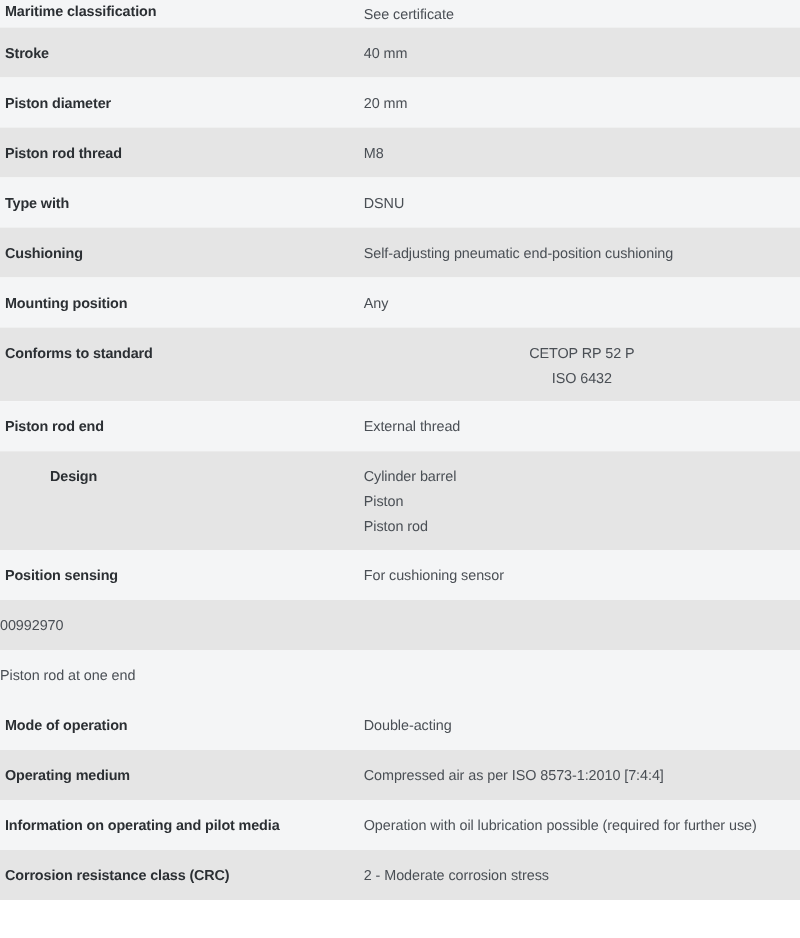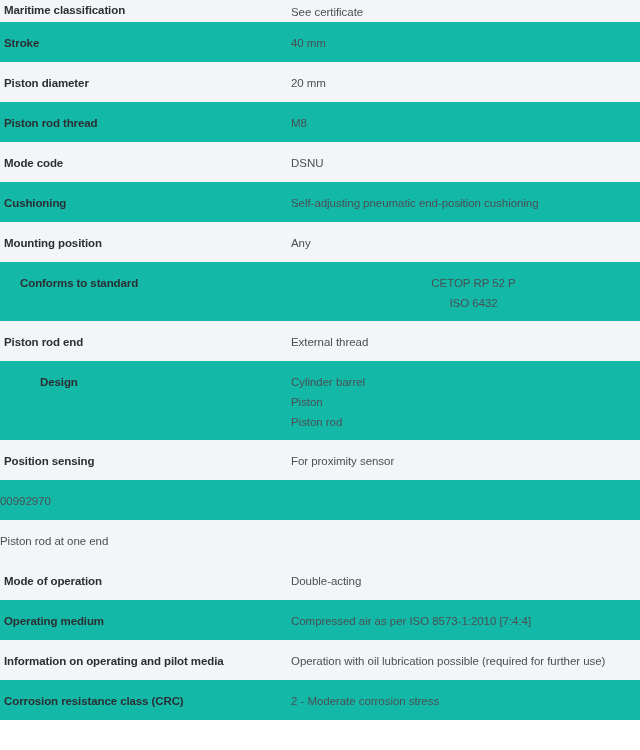--- a/index.html
+++ b/index.html
@@ -16,21 +16,21 @@
   }
   #spec-table {
     width: 640px;
     display: block;
   }
   .spec-row {
     display: flex;
     align-items: flex-start;
     box-sizing: border-box;
     width: 640px;
-    background: #14b8a6;
+    background: #e5e5e5;
   }
   .spec-row.alt {
     background: #f4f5f6;
   }
   .spec-label {
     width: 291px;
     flex: 0 0 291px;
     box-sizing: border-box;
     padding-left: 4px;
     padding-right: 8px;
@@ -60,21 +60,21 @@
     align-items: flex-start;
   }
   .spec-row.first .spec-label,
   .spec-row.first .spec-value {
     padding-top: 2px;
   }
   .spec-row.h40 { height: 40px; }
   .spec-row.h40 .spec-label { padding-top: 13px; }
   .spec-row.h40 .spec-value { padding-top: 11px; }
 
-  .spec-row.h59 { height: 59px; padding-left: 16px; }
+  .spec-row.h59 { height: 59px; }
   .spec-row.h59 .spec-label { padding-top: 13px; }
   .spec-row.h59 .spec-value { padding-top: 11px; text-align: center; }
 
   .spec-row.h79 { height: 79px; }
   .spec-row.h79 .spec-label { padding-top: 13px; padding-left: 40px; }
   .spec-row.h79 .spec-value { padding-top: 11px; }
 </style>
 </head>
 <body>
 
@@ -97,21 +97,21 @@
         <span class="vline">20 mm</span>
       </div>
     </div>
     <div class="spec-row h40">
       <div class="spec-label">Piston rod thread</div>
       <div class="spec-value">
         <span class="vline">M8</span>
       </div>
     </div>
     <div class="spec-row h40 alt">
-      <div class="spec-label">Mode code</div>
+      <div class="spec-label">Type with</div>
       <div class="spec-value">
         <span class="vline">DSNU</span>
       </div>
     </div>
     <div class="spec-row h40">
       <div class="spec-label">Cushioning</div>
       <div class="spec-value">
         <span class="vline">Self-adjusting pneumatic end-position cushioning</span>
       </div>
     </div>
@@ -138,21 +138,21 @@
       <div class="spec-label">Design</div>
       <div class="spec-value">
         <span class="vline">Cylinder barrel</span>
         <span class="vline">Piston</span>
         <span class="vline">Piston rod</span>
       </div>
     </div>
     <div class="spec-row h40 alt">
       <div class="spec-label">Position sensing</div>
       <div class="spec-value">
-        <span class="vline">For proximity sensor</span>
+        <span class="vline">For cushioning sensor</span>
       </div>
     </div>
     <div class="spec-row h40">
       <div class="spec-value">
         <span class="vline">00992970</span>
       </div>
     </div>
     <div class="spec-row h40 alt">
       <div class="spec-value">
         <span class="vline">Piston rod at one end</span>

